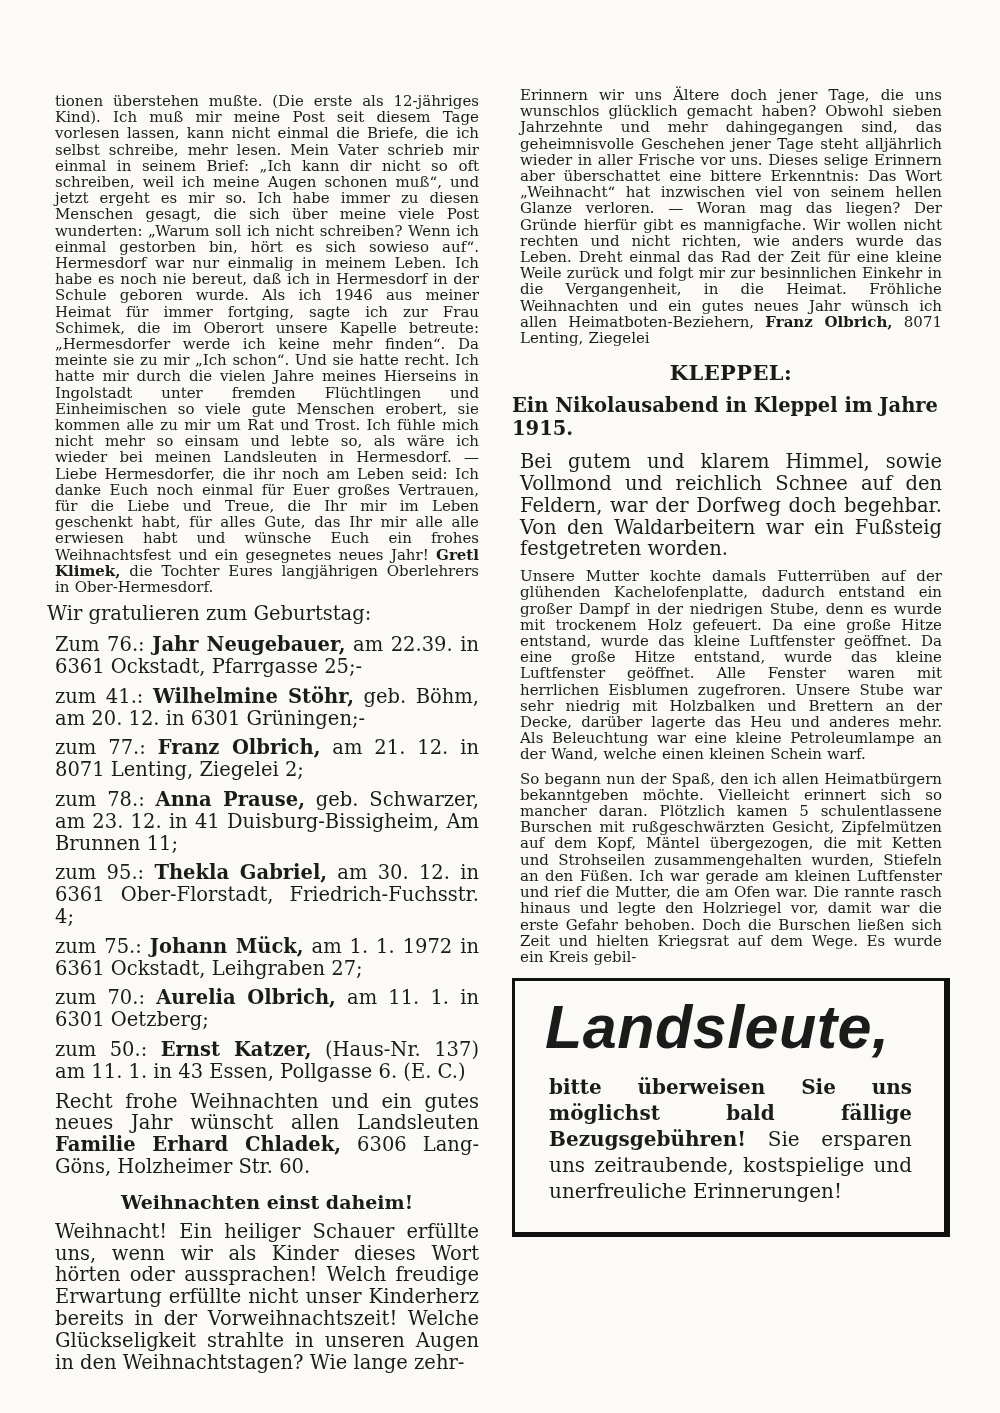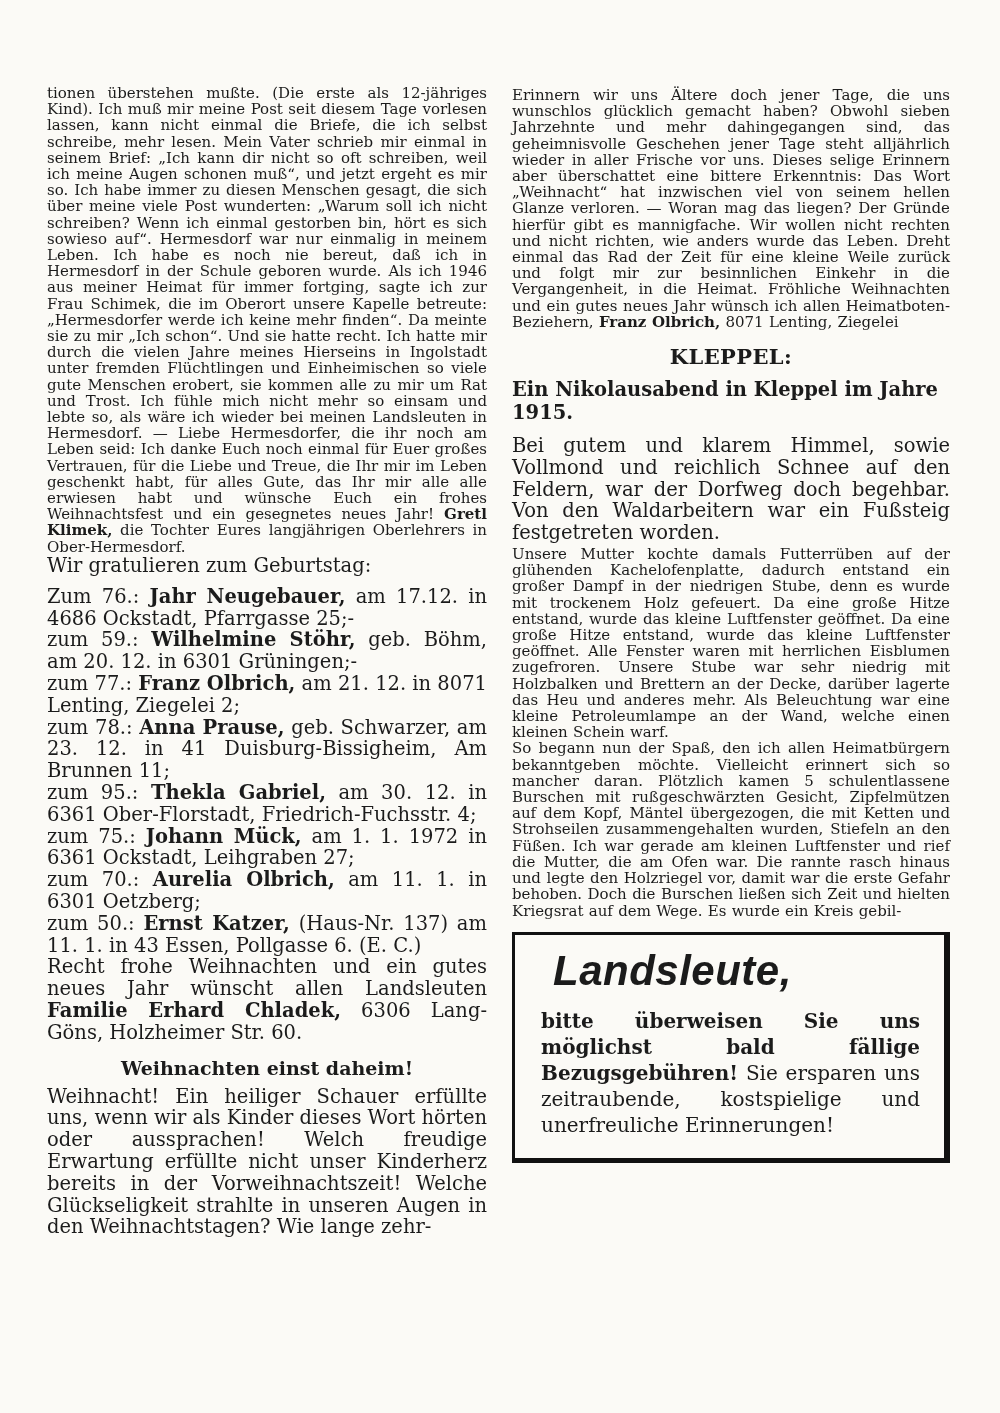--- a/index.html
+++ b/index.html
@@ -21,21 +21,21 @@
     font-family: "DejaVu Serif", serif;
   }
   .cols {
     display: flex;
     gap: 25px;
   }
   .col { box-sizing: border-box; }
   .col-left  { width: 440px; }
   .col-right { width: 438px; }
 
-  p { margin: 0; text-align: justify; hyphens: auto; }
+  p { margin: 8px; text-align: justify; hyphens: auto; }
   .b { font-weight: bold; }
 
   .t-sm {
     font-size: 15px;
     line-height: 16.2px;
     word-spacing: 0.5px;
   }
   .t-lg {
     font-size: 19.5px;
     line-height: 21.8px;
@@ -81,24 +81,24 @@
     border: 3px solid #111;
     border-right-width: 6px;
     border-bottom-width: 5px;
     padding: 14px 24px 20px 26px;
     background: #fbfaf6;
   }
   .notice-title {
     font-family: "Liberation Sans", sans-serif;
     font-weight: bold;
     font-style: italic;
-    font-size: 42px;
+    font-size: 61px;
     line-height: 1.05;
     letter-spacing: 0.5px;
-    margin: 0 12px 15px;
+    margin: 0 4px 15px;
     text-align: left;
   }
   .notice-body {
     font-size: 20px;
     line-height: 26px;
     text-align: justify;
   }
 
   .gap-2 { margin-top: 2px; }
 </style>
@@ -107,22 +107,22 @@
 
 <div class="sheet" style="color: rgb(27, 27, 27);">
   <div class="cols">
 
     <div class="col col-left">
       <p class="t-sm"><span>tionen überstehen mußte. (Die erste als 12-jähriges Kind). Ich muß mir meine Post seit diesem Tage vorlesen lassen, kann nicht einmal die Briefe, die ich selbst schreibe, mehr lesen. Mein Vater schrieb mir einmal in seinem Brief: „Ich kann dir nicht so oft schreiben, weil ich meine Augen schonen muß“, und jetzt ergeht es mir so. Ich habe immer zu diesen Menschen gesagt, die sich über meine viele Post wunderten: „Warum soll ich nicht schreiben? Wenn ich einmal gestorben bin, hört es sich sowieso auf“. Hermesdorf war nur einmalig in meinem Leben. Ich habe es noch nie bereut, daß ich in Hermesdorf in der Schule geboren wurde. Als ich 1946 aus meiner Heimat für immer fortging, sagte ich zur Frau Schimek, die im Oberort unsere Kapelle betreute: „Hermesdorfer werde ich keine mehr finden“. Da meinte sie zu mir „Ich schon“. Und sie hatte recht. Ich hatte mir durch die vielen Jahre meines Hierseins in Ingolstadt unter fremden Flüchtlingen und Einheimischen so viele gute Menschen erobert, sie kommen alle zu mir um Rat und Trost. Ich fühle mich nicht mehr so einsam und lebte so, als wäre ich wieder bei meinen Landsleuten in Hermesdorf. — Liebe Hermesdorfer, die ihr noch am Leben seid: Ich danke Euch noch einmal für Euer großes Vertrauen, für die Liebe und Treue, die Ihr mir im Leben geschenkt habt, für alles Gute, das Ihr mir alle alle erwiesen habt und wünsche Euch ein frohes Weihnachtsfest und ein gesegnetes neues Jahr! </span><span class="b">Gretl Klimek,</span><span> die Tochter Eures langjährigen Oberlehrers in Ober-Hermesdorf.</span></p>
 
 
       <p class="intro-line">Wir gratulieren zum Geburtstag:</p>
 
-      <p class="t-lg"><span>Zum 76.: </span><span class="b">Jahr Neugebauer,</span><span> am 17.12. in 4686 Ockstadt, Pfarrgasse 25;-</span></p>
-      <p class="t-lg"><span>zum 59.: </span><span class="b">Wilhelmine Stöhr,</span><span> geb. Böhm, am 20. 12. in 6301 Grüningen;-</span></p>
+      <p class="t-lg"><span>Zum 76.: </span><span class="b">Jahr Neugebauer,</span><span> am 22.39. in 6361 Ockstadt, Pfarrgasse 25;-</span></p>
+      <p class="t-lg"><span>zum 41.: </span><span class="b">Wilhelmine Stöhr,</span><span> geb. Böhm, am 20. 12. in 6301 Grüningen;-</span></p>
       <p class="t-lg"><span>zum 77.: </span><span class="b">Franz Olbrich,</span><span> am 21. 12. in 8071 Lenting, Ziegelei 2;</span></p>
       <p class="t-lg"><span>zum 78.: </span><span class="b">Anna Prause,</span><span> geb. Schwarzer, am 23. 12. in 41 Duisburg-Bissigheim, Am Brunnen 11;</span></p>
       <p class="t-lg"><span>zum 95.: </span><span class="b">Thekla Gabriel,</span><span> am 30. 12. in 6361 Ober-Florstadt, Friedrich-Fuchsstr. 4;</span></p>
       <p class="t-lg"><span>zum 75.: </span><span class="b">Johann Mück,</span><span> am 1. 1. 1972 in 6361 Ockstadt, Leihgraben 27;</span></p>
       <p class="t-lg"><span>zum 70.: </span><span class="b">Aurelia Olbrich,</span><span> am 11. 1. in 6301 Oetzberg;</span></p>
       <p class="t-lg"><span>zum 50.: </span><span class="b">Ernst Katzer,</span><span> (Haus-Nr. 137) am 11. 1. in 43 Essen, Pollgasse 6. (E. C.)</span></p>
       <p class="t-lg"><span>Recht frohe Weihnachten und ein gutes neues Jahr wünscht allen Landsleuten </span><span class="b">Familie Erhard Chladek,</span><span> 6306 Lang-Göns, Holzheimer Str. 60.</span></p>
 
       <h3 class="article-head">Weihnachten einst daheim!</h3>
 

